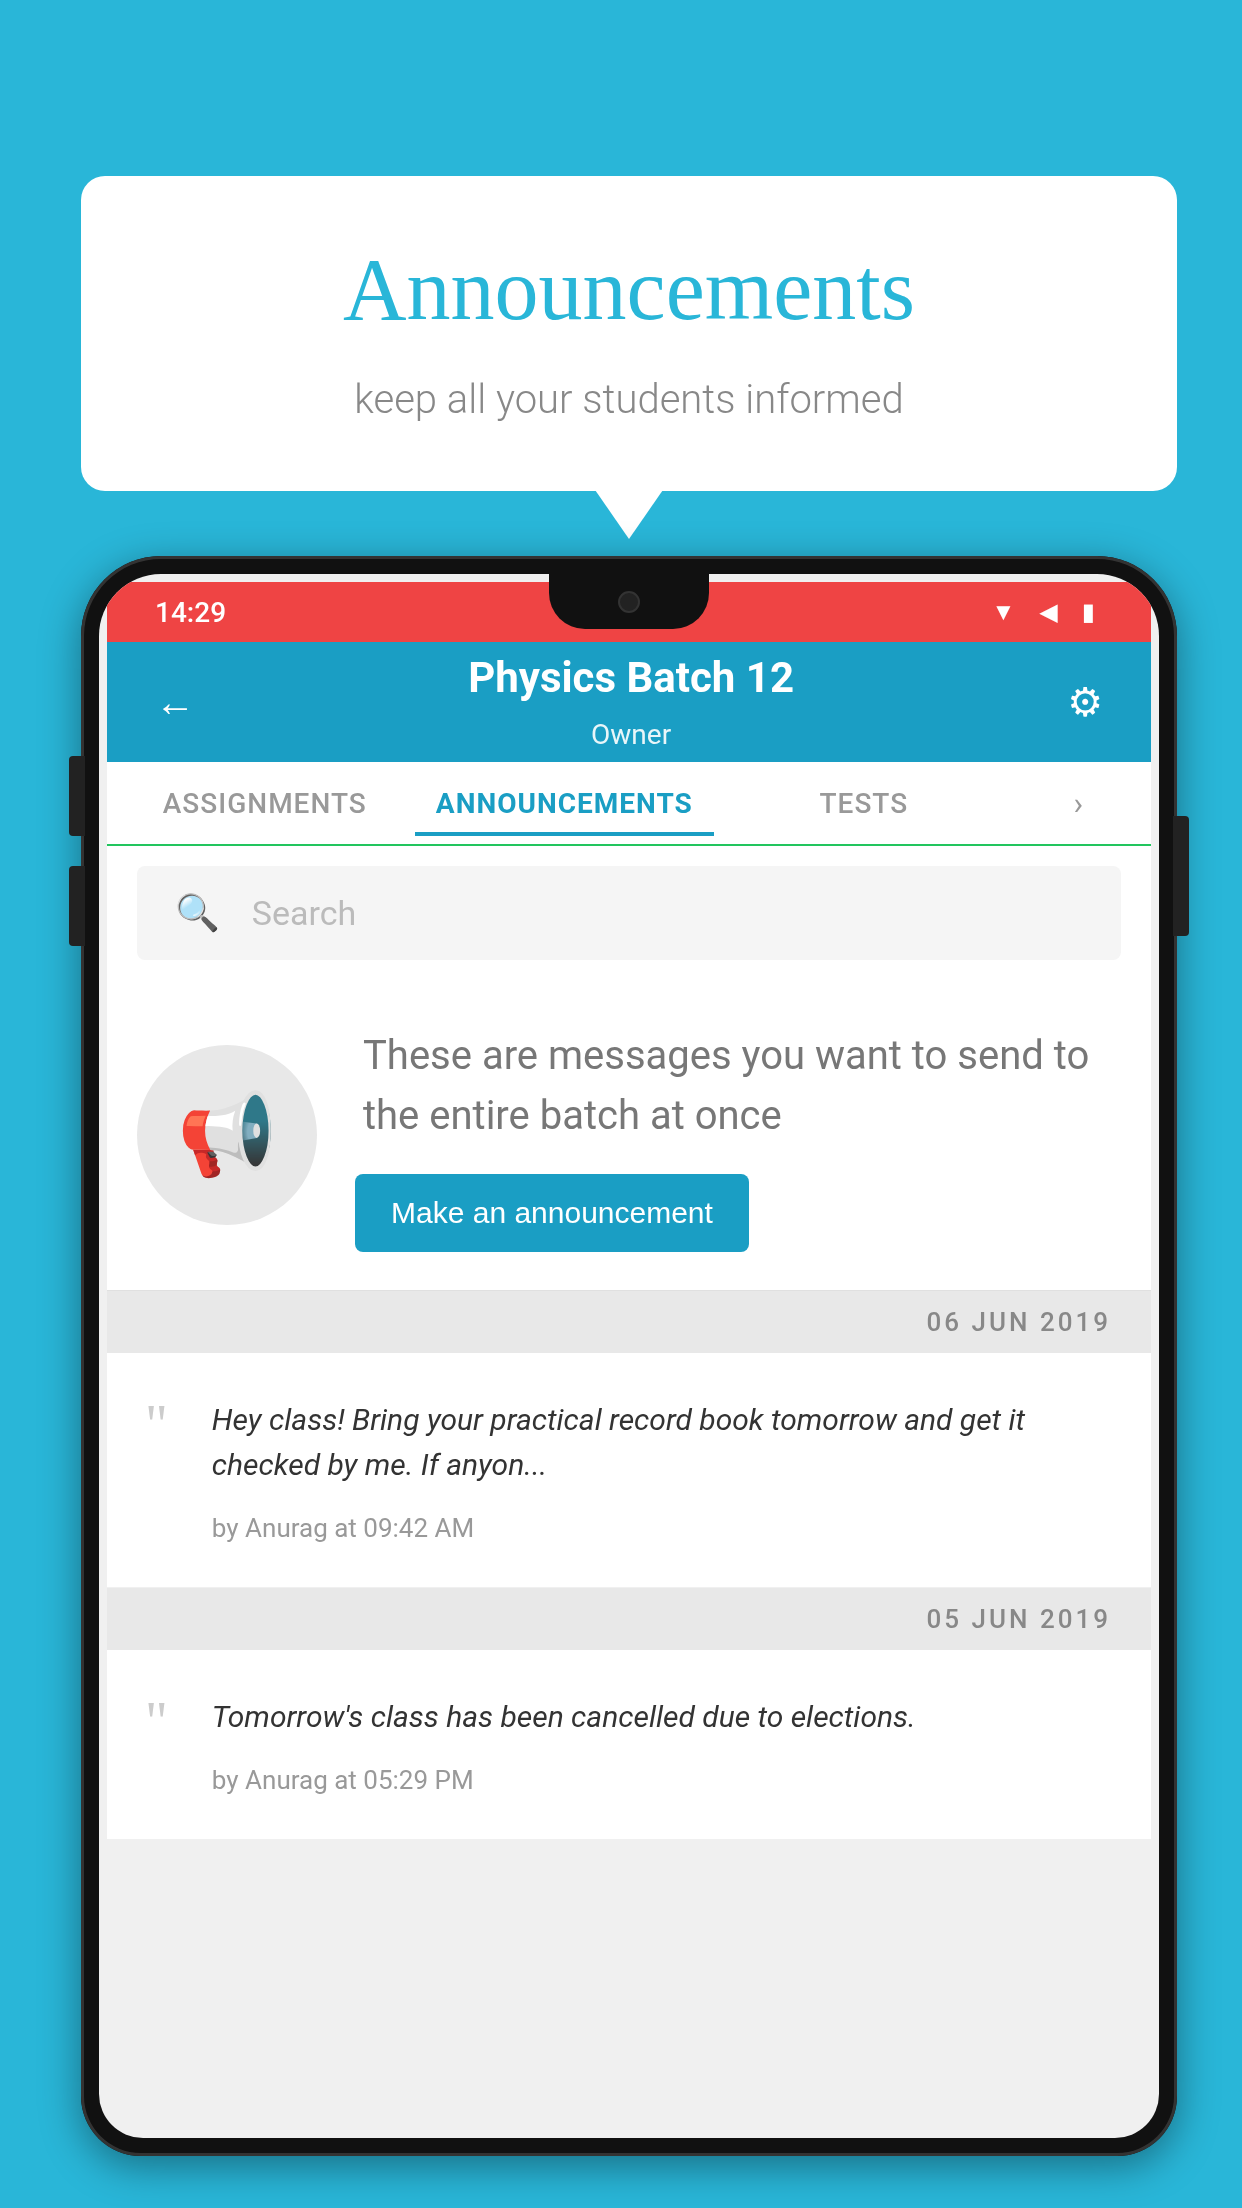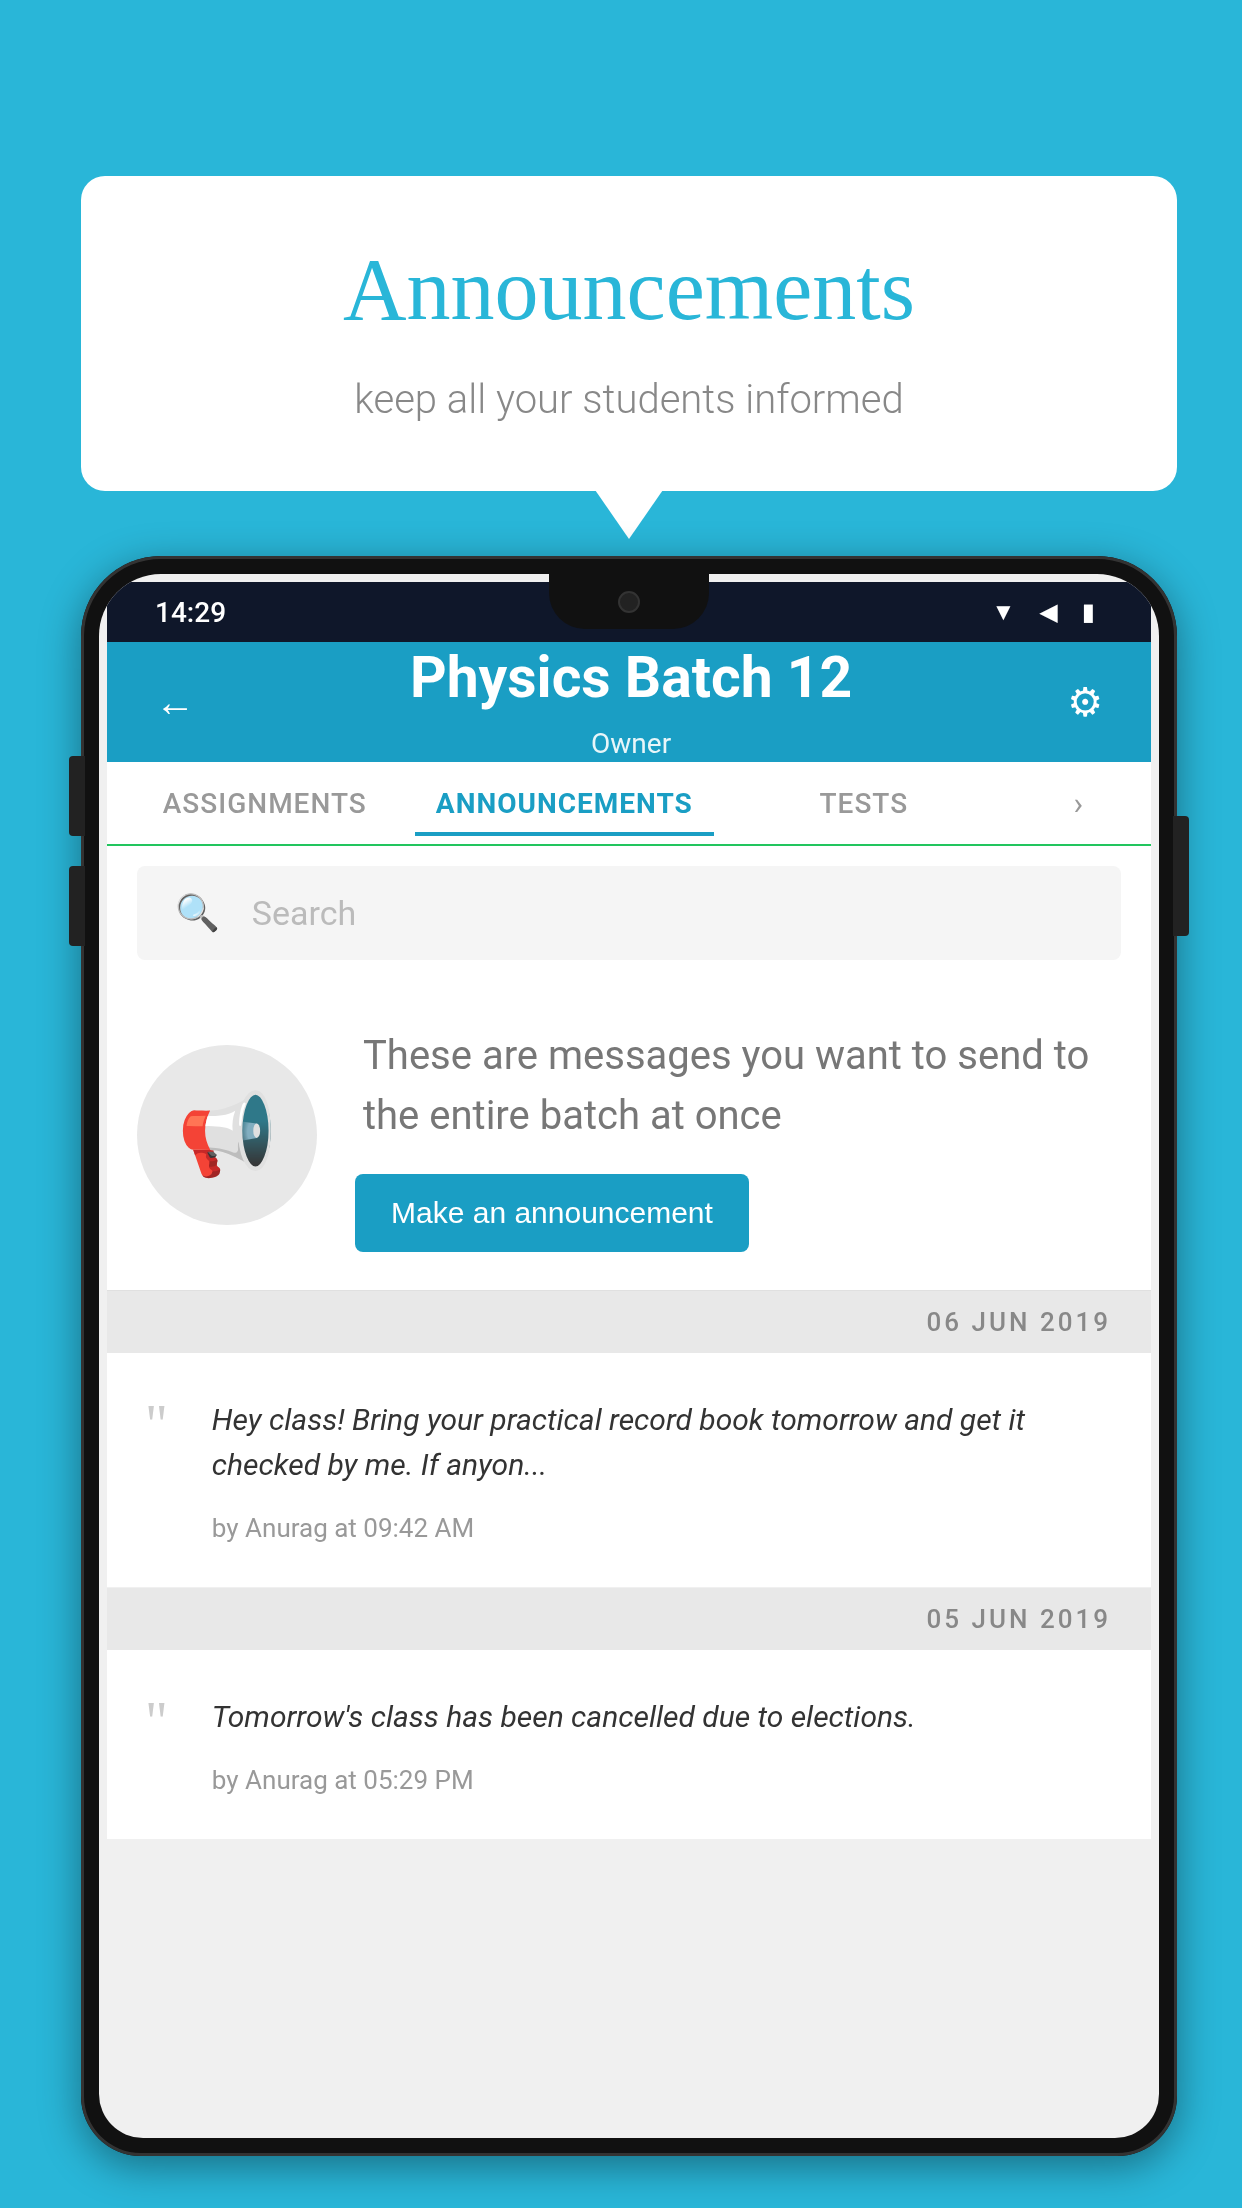--- a/index.html
+++ b/index.html
@@ -122,21 +122,21 @@
     .phone-screen {
       background: #f0f0f0;
       border-radius: 62px 62px 44px 44px;
       overflow: hidden;
       height: 100%;
       position: relative;
     }
 
     
     .status-bar {
-      background: #0f172a;
+      background: #ef4444;
       height: 60px;
       display: flex;
       align-items: center;
       justify-content: space-between;
       padding: 0 40px;
     }
     .status-time {
       color: white;
       font-size: 28px;
       font-weight: 500;
@@ -163,21 +163,21 @@
     .back-arrow {
       color: white;
       font-size: 40px;
       cursor: pointer;
     }
     .header-center {
       text-align: center;
     }
     .header-title {
       color: white;
-      font-size: 57px;
+      font-size: 42px;
       font-weight: 700;
     }
     .header-subtitle {
       color: rgba(255,255,255,0.9);
       font-size: 28px;
       font-weight: 400;
     }
     .gear-icon {
       color: white;
       font-size: 40px;

